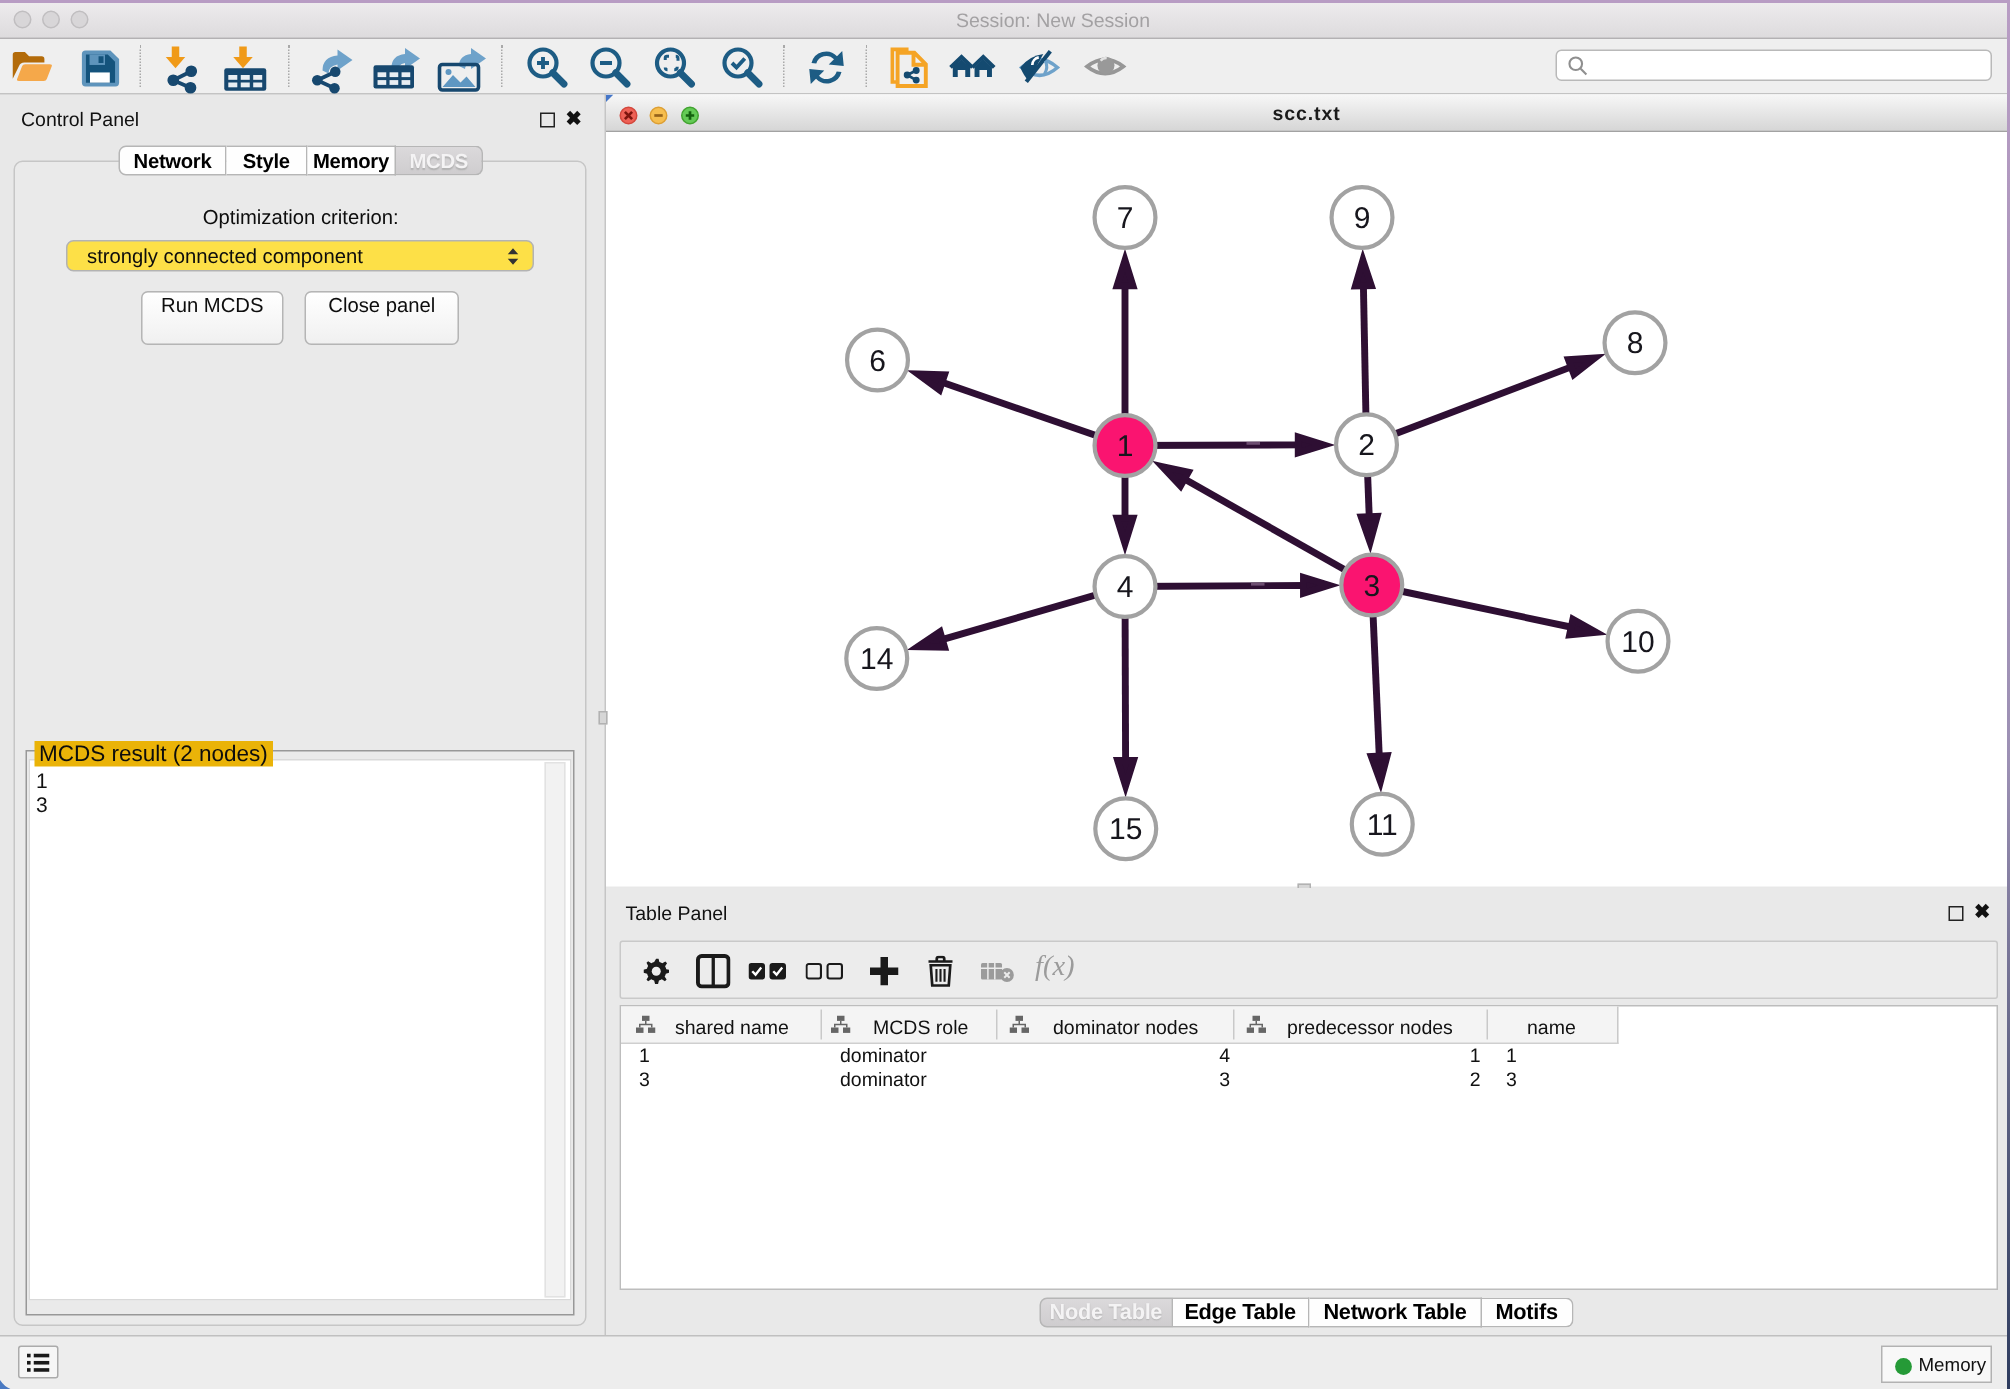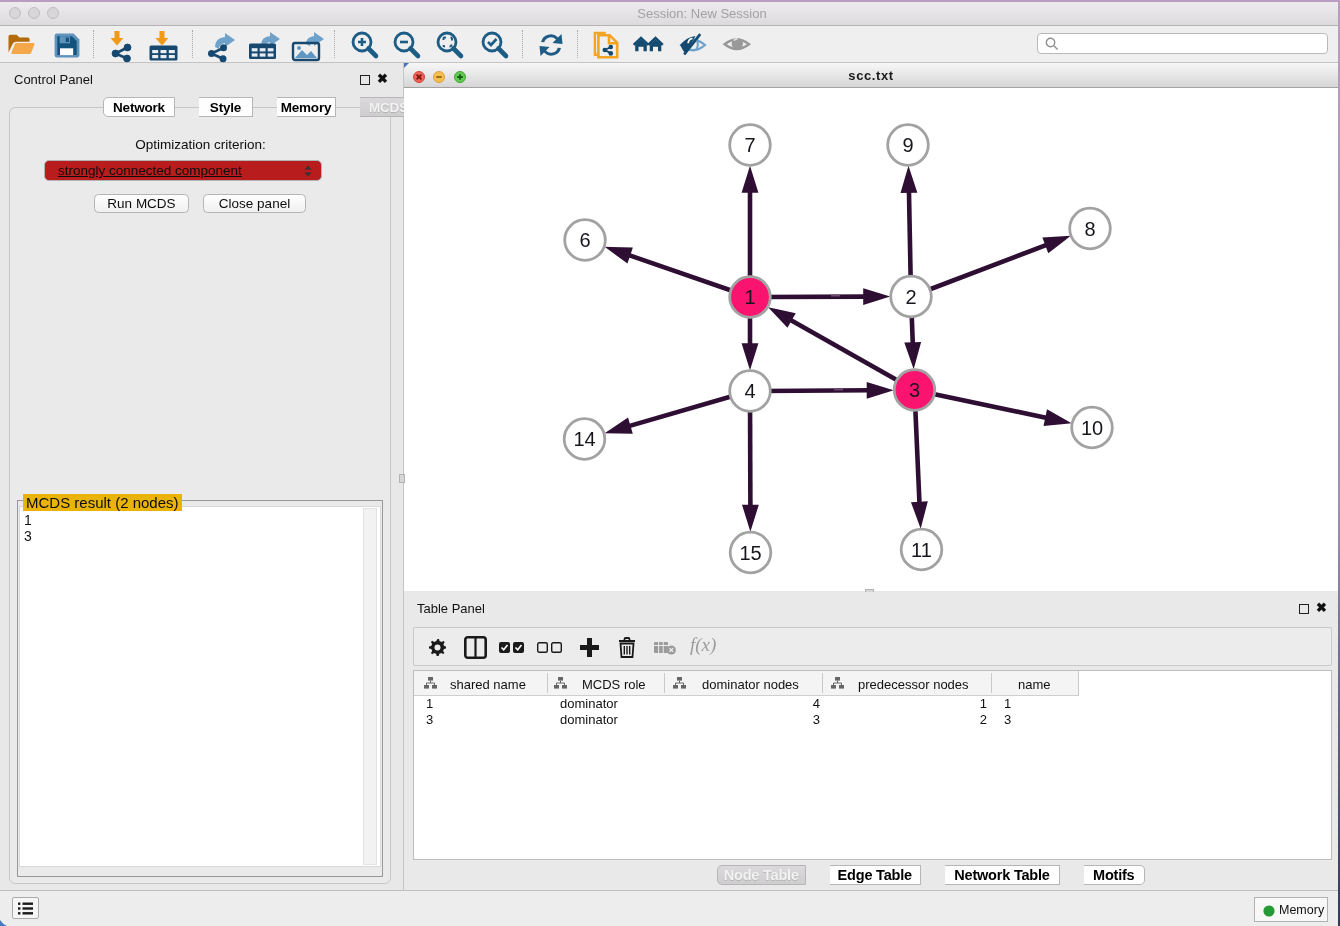--- a/index.html
+++ b/index.html
@@ -21,33 +21,33 @@
 #search{position:absolute;left:1037px;top:7px;width:289px;height:19px;
   background:#fff;border:1px solid #b9b9b9;border-radius:4px;}
 
 #vdiv{left:403px;top:62px;width:1px;height:829px;background:#c5c5c5;}
 
 #cphead{left:14px;top:72px;font-size:13px;color:#111;}
 #cpfloat{left:360px;top:75px;width:8px;height:8px;border:1.6px solid #222;}
 #cpclose{left:377px;top:71px;font-size:13px;font-weight:bold;color:#111;}
 .tabrow{display:flex;height:20px;font-size:13.5px;font-weight:bold;letter-spacing:-0.2px;}
 .tab{background:#fefefe;border:1px solid #b6b6b6;border-left:none;
-  display:flex;align-items:center;justify-content:center;color:#000;box-sizing:border-box;margin-left:24px;}
+  display:flex;align-items:center;justify-content:center;color:#000;box-sizing:border-box;}
 .tab.first{border-left:1px solid #b6b6b6;border-radius:5px 0 0 5px;}
 .tab.last{border-radius:0 5px 5px 0;}
 .tab.sel{background:linear-gradient(#dbd9db,#cfcdcf);color:#f4f3f4;
   text-shadow:0 1px 1px #b0b0b0;}
 #cptabs{left:79px;top:97px;}
 #cpbox{left:9px;top:107px;width:382px;height:777px;background:#eaeaea;
   border:1px solid #c6c6c6;border-radius:6px;box-sizing:border-box;}
 #optlabel{left:9px;top:137px;width:383px;text-align:center;font-size:13.5px;color:#0d0d0d;}
-#dropdown{left:44px;top:160px;width:278px;height:21px;background:#b91c1c;
+#dropdown{left:44px;top:160px;width:312px;height:21px;background:#fde047;
   border:1px solid #b3b3b3;border-radius:5px;box-sizing:border-box;
-  font-size:13.5px;color:#0d0d0d;line-height:19px;padding-left:13px;text-decoration:underline;}
-.btn{position:absolute;height:19px;background:linear-gradient(#ffffff,#f0f0f0);
+  font-size:13.5px;color:#0d0d0d;line-height:19px;padding-left:13px;}
+.btn{position:absolute;height:36px;background:linear-gradient(#ffffff,#f0f0f0);
   border:1px solid #b5b5b5;border-radius:4.5px;box-sizing:border-box;
   font-size:13.5px;color:#0d0d0d;text-align:center;line-height:17px;}
 #fieldset{left:17px;top:500px;width:366px;height:377px;
   border:1px solid #989898;box-sizing:border-box;}
 #fslegend{left:23px;top:494px;background:#eab308;padding:0 3px;font-size:15px;color:#0d0d0d;}
 #fswhite{left:19px;top:506px;width:362px;height:361px;background:#fff;
   border:1px solid #d9d9d9;box-sizing:border-box;}
 #fstrack{left:363px;top:508px;width:14px;height:357px;background:#f2f2f2;
   border:1px solid #e2e2e2;box-sizing:border-box;}
 .fstext{position:absolute;left:24px;font-size:14px;color:#111;}

